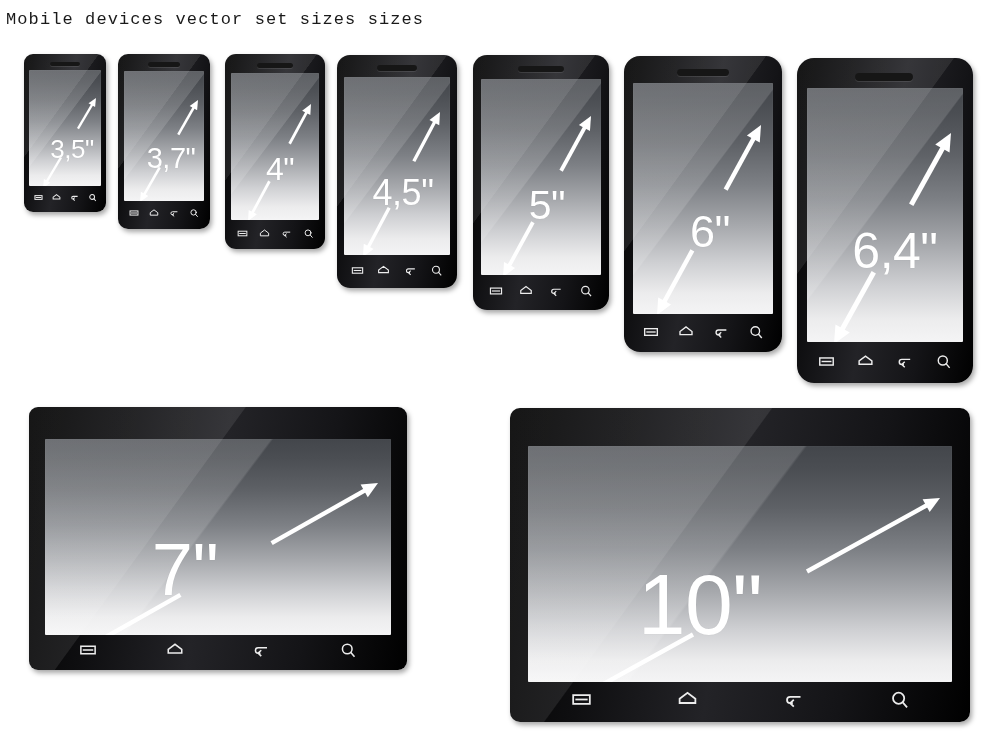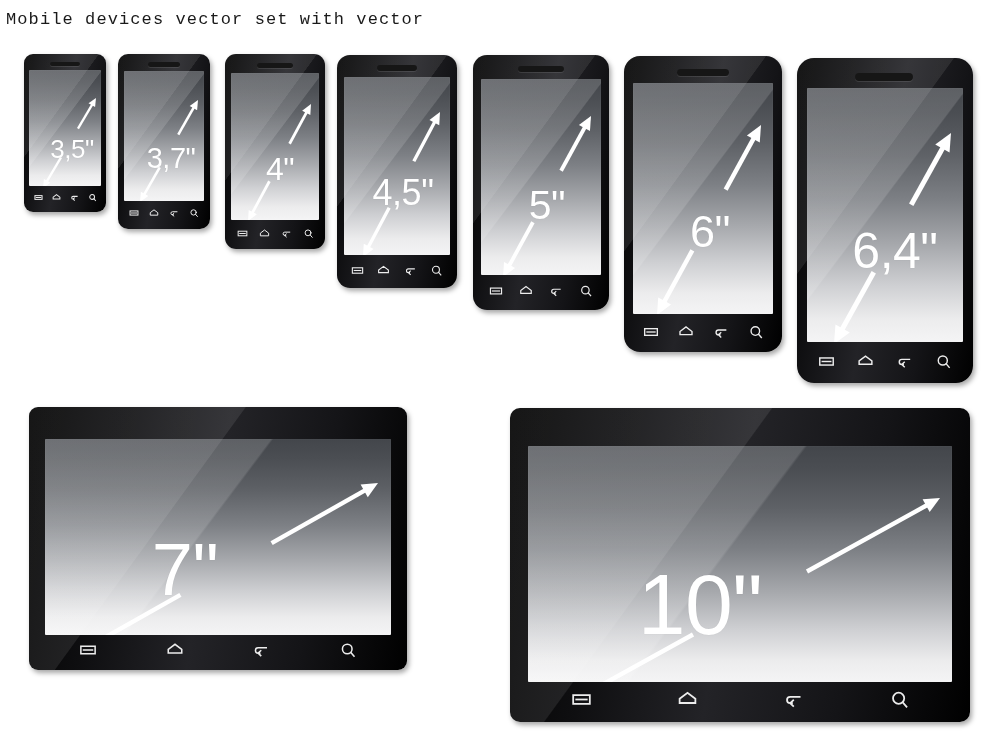--- a/index.html
+++ b/index.html
@@ -116,21 +116,21 @@
     white-space: nowrap;
     transform: translate(-50%, -50%);
     text-shadow: 0 0 1px rgba(0,0,0,0.12);
     letter-spacing: -0.5px;
   }
 </style>
 </head>
 <body>
 
 <div id="stage">
-  <div class="title">Mobile devices vector set with vector</div>
+  <div class="title">Mobile devices vector set sizes sizes</div>
 
 <div class="device" style="left: 24px; top: 54px; width: 82px; height: 158px; border-radius: 9px;">
       <div class="speaker" style="left: 26px; top: 8px; width: 30px; height: 4px;"></div>
       <div class="screen" style="left: 5px; top: 16px; width: 72px; height: 116px; border-radius: 1px;">
         <svg class="arrow-svg" viewBox="0 0 72 116" preserveAspectRatio="none">
           <line x1="48.980000000000004" y1="58.6" x2="63.434859014622155" y2="34.05401299403785" stroke="#ffffff" stroke-width="2.2960000000000003" stroke-linecap="butt"></line>
           <polygon points="67,28 66.0820058727995,37.05173864389607 59.52942710278206,33.19299781266358" fill="#ffffff"></polygon>
           <line x1="32.019999999999996" y1="87.4" x2="17.565140985377845" y2="111.94598700596215" stroke="#ffffff" stroke-width="2.2960000000000003" stroke-linecap="butt"></line>
           <polygon points="14,118 14.91799412720051,108.94826135610393 21.47057289721795,112.80700218733642" fill="#ffffff"></polygon>
         </svg>

